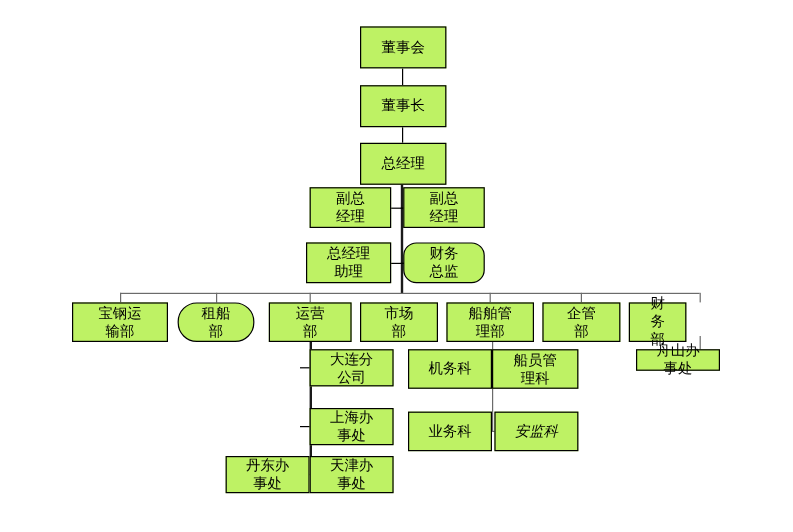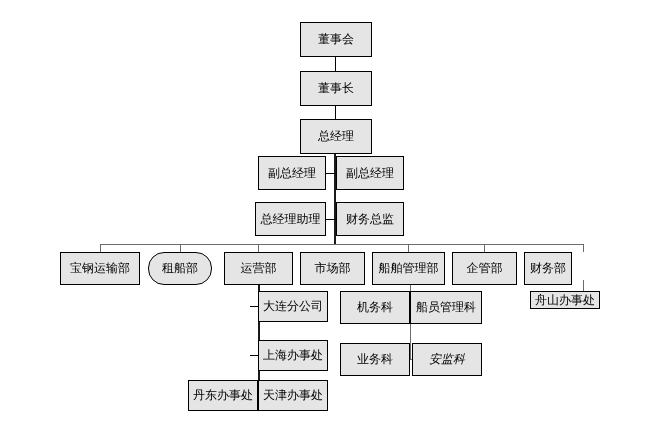--- a/index.html
+++ b/index.html
@@ -14,31 +14,31 @@
     position: relative;
     width: 661px;
     height: 443px;
     background: #ffffff;
     overflow: hidden;
   }
   .node {
     position: absolute;
     box-sizing: border-box;
     border: 1px solid #000000;
-    background: #e5e5e5;
+    background: #bef264;
     display: flex;
     align-items: center;
     justify-content: center;
     text-align: center;
     font-size: 12px;
     line-height: 15px;
     color: #000000;
     letter-spacing: 0px;
     z-index: 2;
-    padding: 0 1px;
+    padding: 0 16px;
   }
   .node.two-line {
     line-height: 16px;
   }
   .conn {
     position: absolute;
     background: #000000;
     z-index: 1;
   }
   .conn.v { width: 1px; }
@@ -90,21 +90,21 @@
   <div class="node" style="left:300px; top:71px; width:72px; height:35px;">董事长</div>
 
   <div class="node" style="left:300px; top:119px; width:72px; height:35px;">总经理</div>
 
   <div class="node" style="left:258px; top:156px; width:68px; height:34px;">副总经理</div>
 
   <div class="node" style="left:336px; top:156px; width:68px; height:34px;">副总经理</div>
 
   <div class="node" style="left:255px; top:202px; width:71px; height:34px;">总经理助理</div>
 
-  <div class="node" style="left:336px; top:202px; width:68px; height:34px;">财务总监</div>
+  <div class="node" style="left:336px; top:202px; width:68px; height:34px;border-radius:11px;">财务总监</div>
 
   <div class="node" style="left:60px; top:252px; width:80px; height:33px;">宝钢运输部</div>
 
   <div class="node" style="left:148px; top:252px; width:64px; height:33px;border-radius:16px;">租船部</div>
 
   <div class="node" style="left:224px; top:252px; width:69px; height:33px;">运营部</div>
 
   <div class="node" style="left:300px; top:252px; width:65px; height:33px;">市场部</div>
 
   <div class="node" style="left:372px; top:252px; width:73px; height:33px;">船舶管理部</div>

